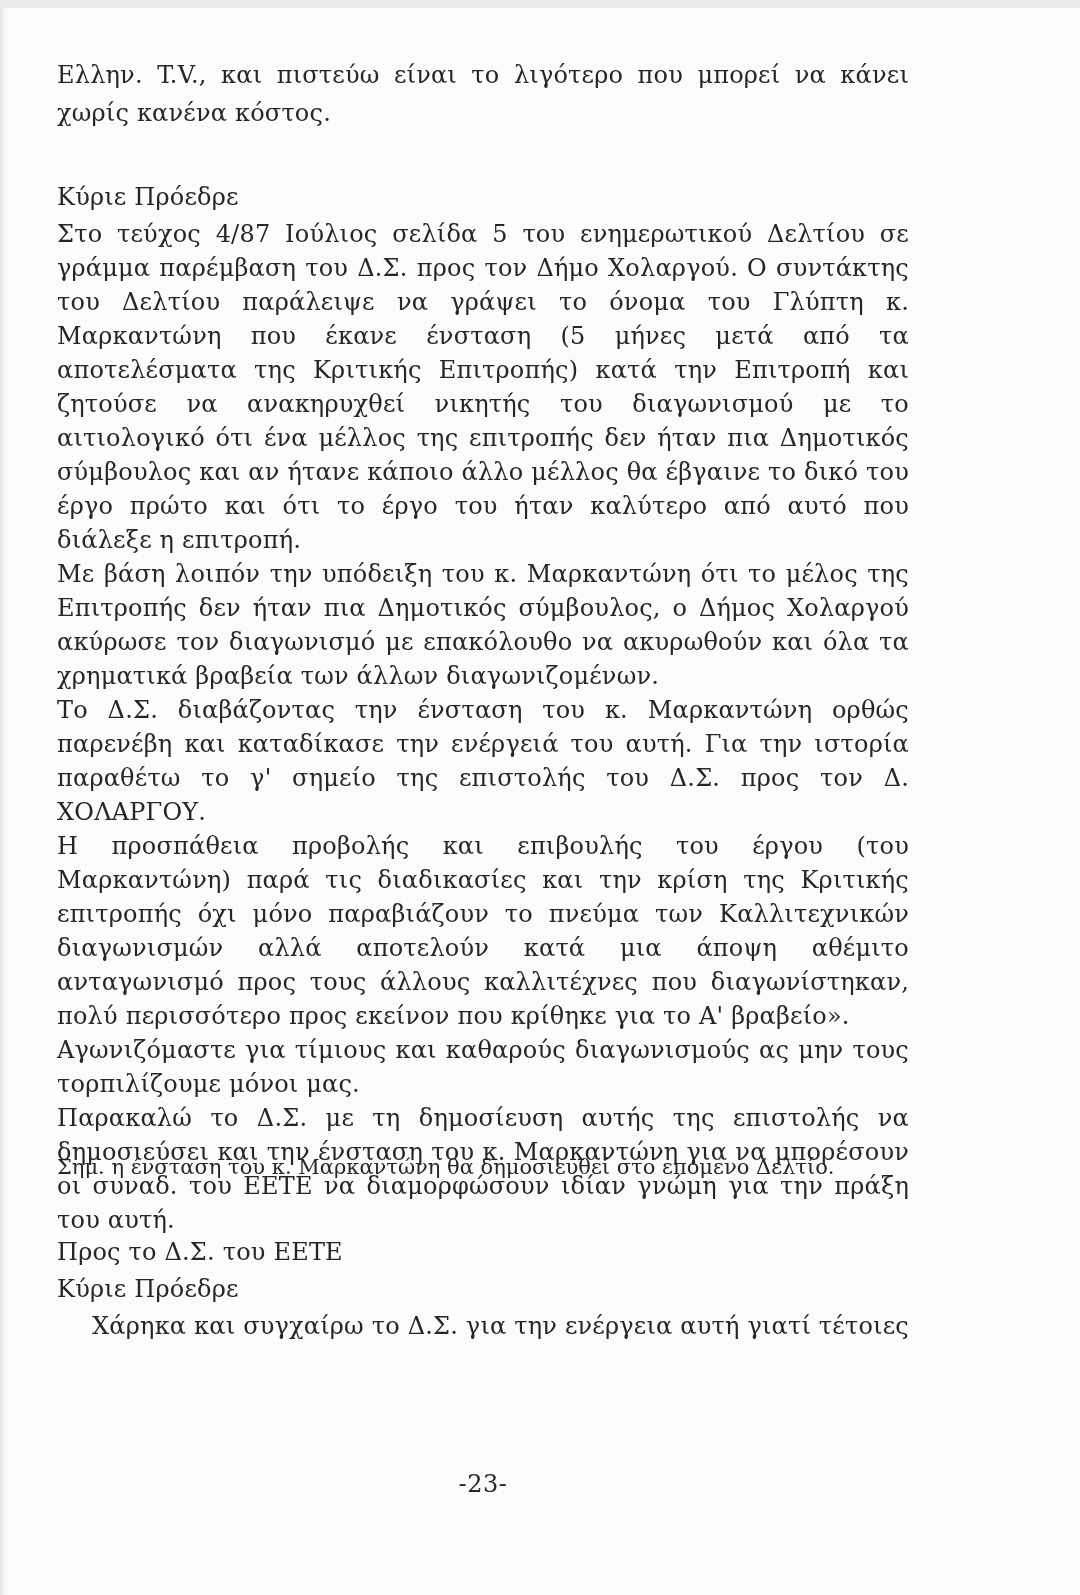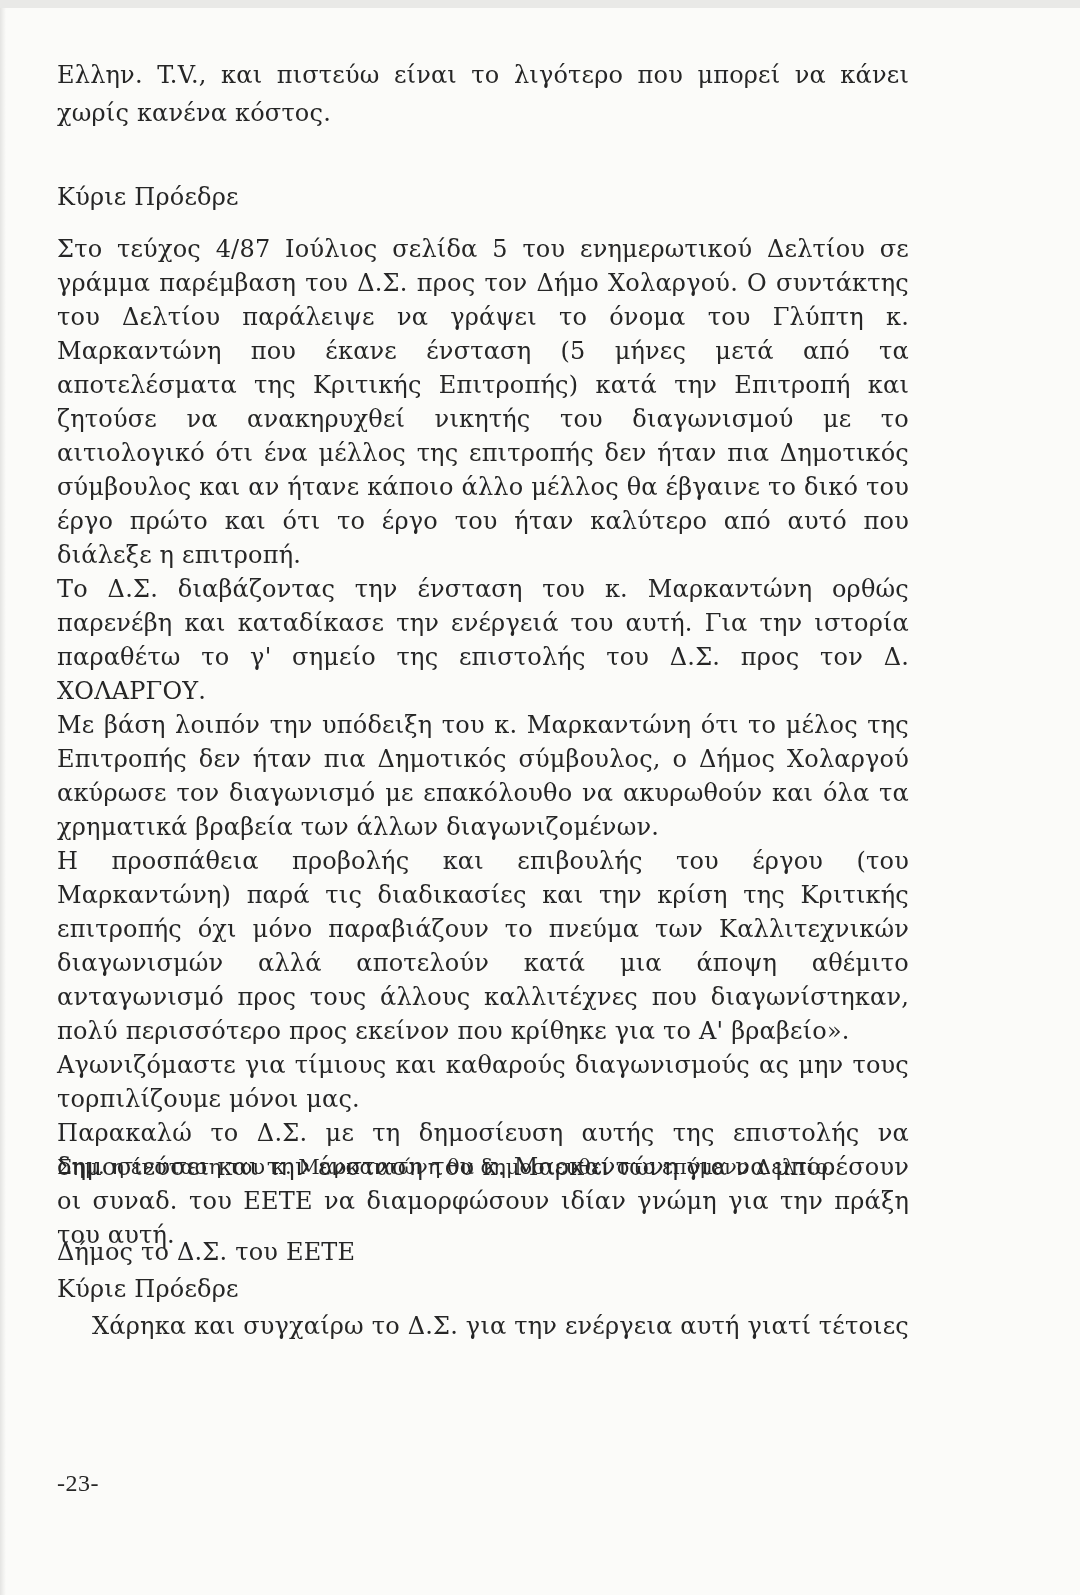--- a/index.html
+++ b/index.html
@@ -41,66 +41,66 @@
   .body-text p { margin: 0; }
   .intro {
     top: 48px;
     line-height: 38px;
   }
   .salutation1 {
     top: 172px;
     text-align: left;
   }
   .letter1-body {
-    top: 224px;
+    top: 209px;
   }
   .note-line {
     top: 1144px;
     font-size: 21px;
     line-height: 30px;
     text-align: left;
   }
   .letter2-body {
     top: 1226px;
     line-height: 37px;
   }
   .letter2-body p { margin: 0; }
   .page-number {
     position: absolute;
     left: 57px;
     width: 852px;
     top: 1462px;
+    text-align: center;
     font-size: 24px;
     letter-spacing: 0.5px;
-    font-family: Liberation Serif, serif;
   }
 </style>
 </head>
 <body>
 
 <div class="page">
 
   <div class="edge-shadow-left"></div>
 
   <div class="textcol body-text intro">Ελλην. T.V., και πιστεύω είναι το λιγότερο που μπορεί να κάνει χωρίς κανένα κόστος.</div>
 
   <div class="textcol body-text salutation1">Κύριε Πρόεδρε</div>
 
   <div class="textcol body-text letter1-body">
     <p>Στο τεύχος 4/87 Ιούλιος σελίδα 5 του ενημερωτικού Δελτίου σε γράμμα παρέμβαση του Δ.Σ. προς τον Δήμο Χολαργού. Ο συντάκτης του Δελτίου παράλειψε να γράψει το όνομα του Γλύπτη κ. Μαρκαντώνη που έκανε ένσταση (5 μήνες μετά από τα αποτελέσματα της Κριτικής Επιτροπής) κατά την Επιτροπή και ζητούσε να ανακηρυχθεί νικητής του διαγωνισμού με το αιτιολογικό ότι ένα μέλλος της επιτροπής δεν ήταν πια Δημοτικός σύμβουλος και αν ήτανε κάποιο άλλο μέλλος θα έβγαινε το δικό του έργο πρώτο και ότι το έργο του ήταν καλύτερο από αυτό που διάλεξε η επιτροπή.</p>
+    <p>Με βάση λοιπόν την υπόδειξη του κ. Μαρκαντώνη ότι το μέλος της Επιτροπής δεν ήταν πια Δημοτικός σύμβουλος, ο Δήμος Χολαργού ακύρωσε τον διαγωνισμό με επακόλουθο να ακυρωθούν και όλα τα χρηματικά βραβεία των άλλων διαγωνιζομένων.</p>
     <p>Το Δ.Σ. διαβάζοντας την ένσταση του κ. Μαρκαντώνη ορθώς παρενέβη και καταδίκασε την ενέργειά του αυτή. Για την ιστορία παραθέτω το γ' σημείο της επιστολής του Δ.Σ. προς τον Δ. ΧΟΛΑΡΓΟΥ.</p>
-    <p>Με βάση λοιπόν την υπόδειξη του κ. Μαρκαντώνη ότι το μέλος της Επιτροπής δεν ήταν πια Δημοτικός σύμβουλος, ο Δήμος Χολαργού ακύρωσε τον διαγωνισμό με επακόλουθο να ακυρωθούν και όλα τα χρηματικά βραβεία των άλλων διαγωνιζομένων.</p>
     <p>Η προσπάθεια προβολής και επιβουλής του έργου (του Μαρκαντώνη) παρά τις διαδικασίες και την κρίση της Κριτικής επιτροπής όχι μόνο παραβιάζουν το πνεύμα των Καλλιτεχνικών διαγωνισμών αλλά αποτελούν κατά μια άποψη αθέμιτο ανταγωνισμό προς τους άλλους καλλιτέχνες που διαγωνίστηκαν, πολύ περισσότερο προς εκείνον που κρίθηκε για το Α' βραβείο».</p>
     <p>Αγωνιζόμαστε για τίμιους και καθαρούς διαγωνισμούς ας μην τους τορπιλίζουμε μόνοι μας.</p>
     <p>Παρακαλώ το Δ.Σ. με τη δημοσίευση αυτής της επιστολής να δημοσιεύσει και την ένσταση του κ. Μαρκαντώνη για να μπορέσουν οι συναδ. του ΕΕΤΕ να διαμορφώσουν ιδίαν γνώμη για την πράξη του αυτή.</p>
   </div>
 
   <div class="textcol note-line">Σημ. η ένσταση του κ. Μαρκαντώνη θα δημοσιευθεί στο επόμενο Δελτίο.</div>
 
   <div class="textcol body-text letter2-body">
-    <p style="text-align:left;">Δήμος το Δ.Σ. του ΕΕΤΕ</p>
+    <p style="text-align:left;">Προς το Δ.Σ. του ΕΕΤΕ</p>
     <p style="text-align:left;">Κύριε Πρόεδρε</p>
     <p style="text-align:right;">Χάρηκα και συγχαίρω το Δ.Σ. για την ενέργεια αυτή γιατί τέτοιες</p>
   </div>
 
   <div class="page-number">-23-</div>
 
 </div>
 
 </body></html>

